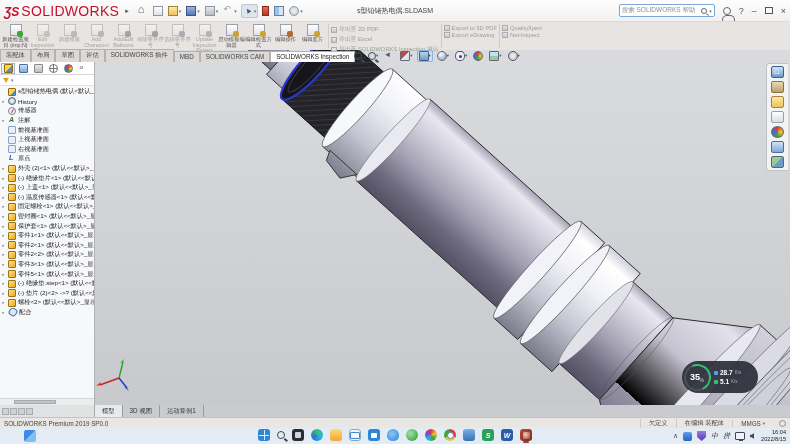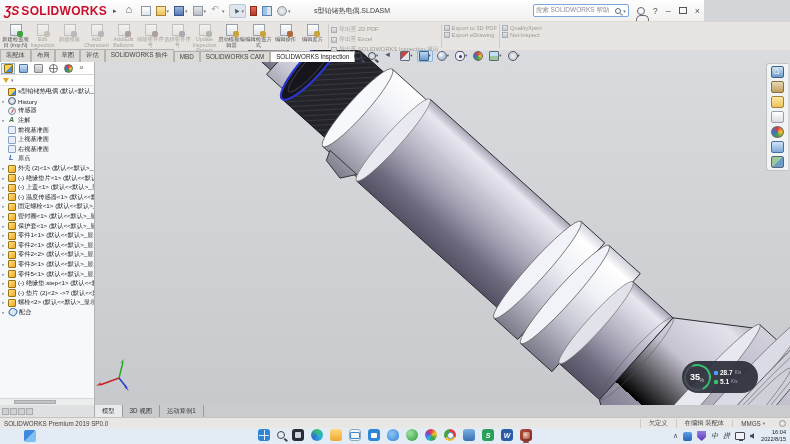--- a/index.html
+++ b/index.html
@@ -1,24 +1,24 @@
 <!DOCTYPE html>
 <html><head>
 <meta charset="utf-8">
 <style>
 *{margin:0;padding:0;box-sizing:border-box;}
 html,body{width:790px;height:444px;}
 body{font-family:"Liberation Sans","DejaVu Sans",sans-serif;font-size:7px;color:#333;background:#d4d6d9;overflow:hidden;}
 #app{position:relative;width:790px;height:444px;overflow:hidden;background:#d4d6d9;}
 
 
-#titlebar{position:absolute;left:0;top:0;width:704px;height:22px;background:linear-gradient(#fefefe,#f1f0ef);border-bottom:1px solid #dcdad7;display:flex;align-items:center;padding:0 4px;z-index:30;}
+#titlebar{position:absolute;left:0;top:0;width:790px;height:22px;background:linear-gradient(#fefefe,#f1f0ef);border-bottom:1px solid #dcdad7;display:flex;align-items:center;padding:0 4px;z-index:30;}
 .logo{display:flex;align-items:baseline;gap:2px;margin-right:6px;}
 .logo .l3s{color:#c8102e;font-weight:bold;font-style:italic;font-size:12px;}
-.logo .lsw{color:#c8102e;font-weight:bold;font-size:12px;letter-spacing:.3px;}
+.logo .lsw{color:#c8102e;font-weight:normal;font-size:14px;letter-spacing:.3px;}
 .logo-expand{color:#555;font-size:7px;margin-right:8px;}
 .qa{display:flex;align-items:center;gap:3px;}
 .qa-item{display:flex;align-items:center;gap:1px;padding:1px;border-radius:2px;}
 .qa-item.active{background:#dfe5ec;border:1px solid #b9c6d6;}
 .qi{width:10px;height:10px;display:inline-block;position:relative;}
 .qi.ic-home{background:none;}
 .qi.ic-home::after{content:"⌂";position:absolute;left:0;top:-3px;font-size:11px;color:#5a6b7e;}
 .qi.ic-new-document,.qi.ic-open,.qi.ic-print{background:linear-gradient(#fff,#dfe3e8);border:1px solid #8a97a5;}
 .qi.ic-open{background:linear-gradient(#ffe9a8,#eec25a);border-color:#a5823a;}
 .qi.ic-save{background:linear-gradient(#9fb6df,#5577b8);border:1px solid #3a5588;}

